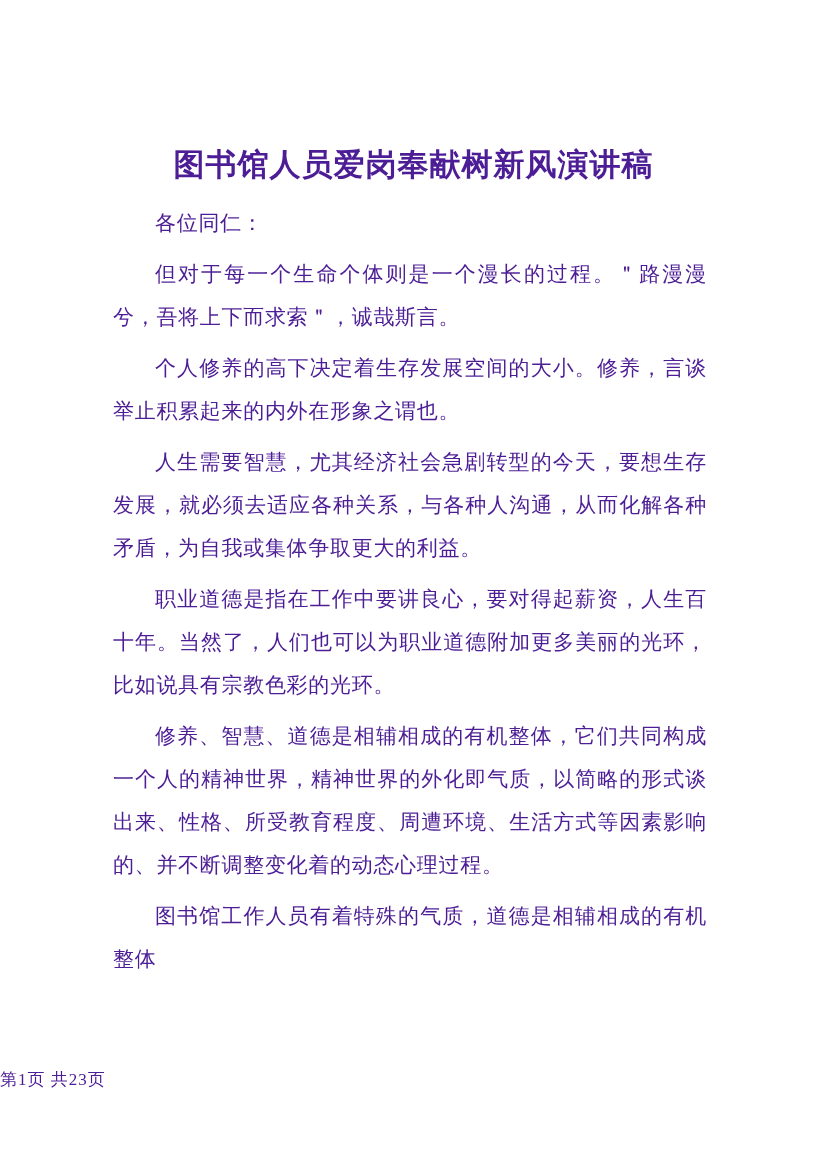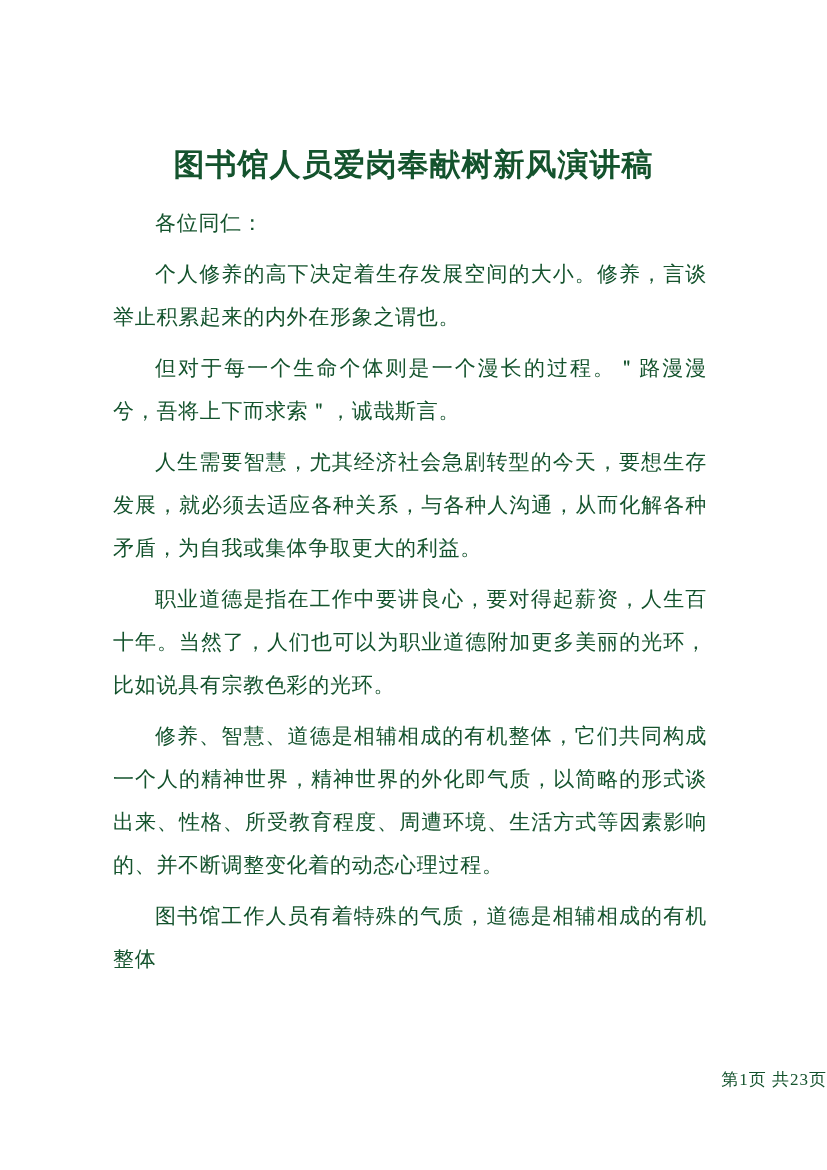--- a/index.html
+++ b/index.html
@@ -5,21 +5,21 @@
   html, body {
     margin: 0;
     padding: 0;
     background: #ffffff;
   }
   .page {
     position: relative;
     width: 827px;
     height: 1170px;
     background: #ffffff;
-    color: #14532d;
+    color: #4c1d95;
     font-family: "Liberation Serif", "DejaVu Serif", serif;
     overflow: hidden;
   }
   .doc-title {
     position: absolute;
     top: 142px;
     left: 0;
     width: 100%;
     margin: 0;
     text-align: center;
@@ -43,37 +43,37 @@
     text-indent: 2em;
     text-align: justify;
     text-justify: inter-character;
     word-break: normal;
   }
   .page-footer {
     position: absolute;
     top: 1068px;
     left: 0;
     width: 100%;
-    text-align: right;
+    text-align: left;
     font-size: 17px;
     letter-spacing: 1px;
     line-height: 24px;
   }
 </style>
 </head>
 <body>
 
 <div class="page">
 
   <h1 class="doc-title">图书馆人员爱岗奉献树新风演讲稿</h1>
 
   <div class="doc-body">
     <p>各位同仁：</p>
+    <p>但对于每一个生命个体则是一个漫长的过程。＂路漫漫兮，吾将上下而求索＂，诚哉斯言。</p>
     <p>个人修养的高下决定着生存发展空间的大小。修养，言谈举止积累起来的内外在形象之谓也。</p>
-    <p>但对于每一个生命个体则是一个漫长的过程。＂路漫漫兮，吾将上下而求索＂，诚哉斯言。</p>
     <p>人生需要智慧，尤其经济社会急剧转型的今天，要想生存发展，就必须去适应各种关系，与各种人沟通，从而化解各种矛盾，为自我或集体争取更大的利益。</p>
     <p>职业道德是指在工作中要讲良心，要对得起薪资，人生百十年。当然了，人们也可以为职业道德附加更多美丽的光环，比如说具有宗教色彩的光环。</p>
     <p>修养、智慧、道德是相辅相成的有机整体，它们共同构成一个人的精神世界，精神世界的外化即气质，以简略的形式谈出来、性格、所受教育程度、周遭环境、生活方式等因素影响的、并不断调整变化着的动态心理过程。</p>
     <p>图书馆工作人员有着特殊的气质，道德是相辅相成的有机整体</p>
   </div>
 
   <div class="page-footer">
     <span>第1页 共23页</span>
   </div>
 

